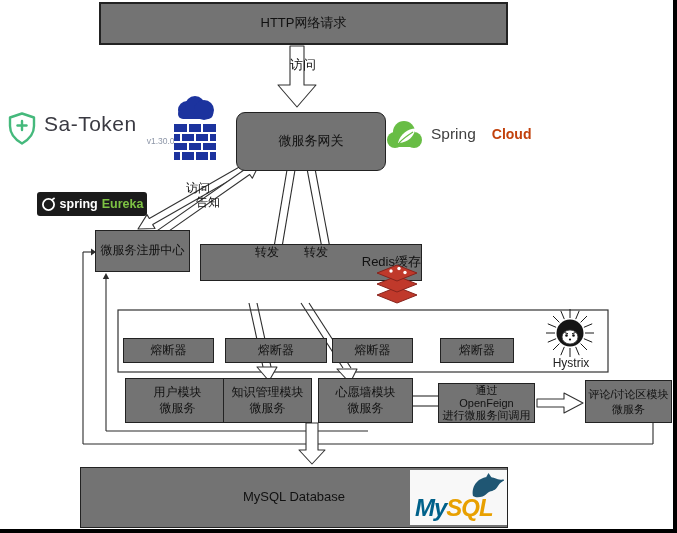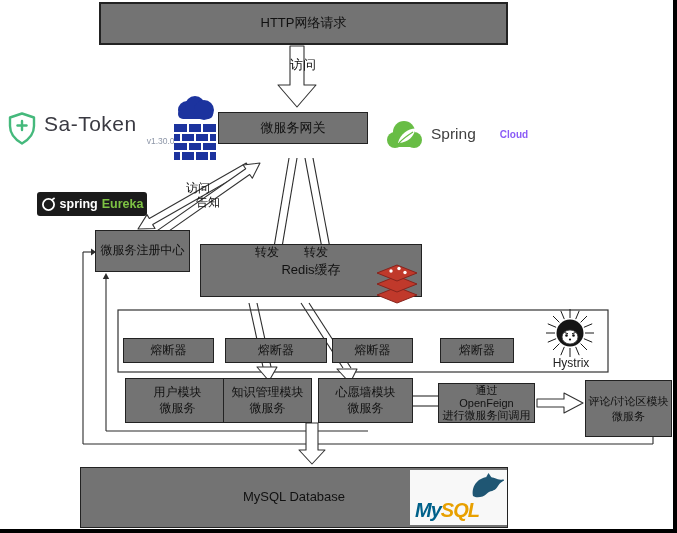--- a/index.html
+++ b/index.html
@@ -11,32 +11,32 @@
        text-align:center;line-height:1.3;}
   .lbl{position:absolute;text-align:left;white-space:nowrap;}
   .f13{font-size:13px;} .f12{font-size:12px;} .f11{font-size:11px;}
   
   .satoken{position:absolute;left:8px;top:112px;display:flex;align-items:flex-start;gap:8px;}
   .satoken .name{font-size:21px;color:#3a3a42;letter-spacing:.5px;}
   .satoken .ver{font-size:8.5px;color:#8d96a8;margin-left:2px;margin-top:24px;}
   
   .springcloud{position:absolute;left:386px;top:117px;display:flex;align-items:center;gap:8px;}
   .springcloud .w1{font-size:15.5px;color:#3f3f3f;}
-  .springcloud .w2{font-size:10px;color:#8b5cf6;font-weight:bold;margin-left:16px;}
+  .springcloud .w2{font-size:14px;color:#c2410c;font-weight:bold;margin-left:8px;}
   
   .eureka{position:absolute;left:37px;top:192px;width:110px;height:24px;background:#1b1b1b;
           border-radius:3px;display:flex;align-items:center;justify-content:center;gap:4px;}
   .eureka .w1{font-size:12.5px;font-weight:600;color:#fff;}
   .eureka .w2{font-size:12.5px;font-weight:700;color:#7dc243;}
   
   .hystrix-lbl{position:absolute;left:544px;top:356px;width:54px;font-size:12px;color:#222;text-align:center;}
   
   .mysql-logo{position:absolute;left:410px;top:470px;width:97px;height:55px;background:#f8f8f8;}
   .mysql-logo .txt{position:absolute;left:5px;bottom:5px;font-style:italic;font-weight:bold;
-                   font-size:20px;line-height:1;letter-spacing:-1px;}
+                   font-size:24px;line-height:1;letter-spacing:-1px;}
   .mysql-logo .my{color:#00618a;} .mysql-logo .sql{color:#e8a000;}
   .mysql-logo svg{position:absolute;right:2px;top:2px;}
   .border-bar{position:absolute;background:#000;}
 </style>
 </head>
 <body>
 
 <div class="canvas">
 
   <svg class="overlay" width="677" height="533" viewBox="0 0 677 533">
@@ -71,29 +71,29 @@
       <polygon points="337,369 357,369 350,383"></polygon>
       <polygon points="537,399 564,399 564,393 583,403 564,413 564,407 537,407"></polygon>
       <polygon points="306,423 318,423 318,450 325,450 312,464 299,450 306,450"></polygon>
     </g>
   </svg>
 
   <div class="box f13" style="left:99px;top:2px;width:409px;height:43px;border-width:2px;">
     <span>HTTP网络请求</span>
   </div>
 
-  <div class="box f13" style="left:218px;top:112px;width:150px;height:32px;">
+  <div class="box f13" style="left:236px;top:112px;width:150px;height:59px;border-radius:9px;">
     <span>微服务网关</span>
   </div>
 
   <div class="box f12" style="left:95px;top:230px;width:95px;height:42px;">
     <span>微服务注册中心</span>
   </div>
 
-  <div class="box f13" style="left:200px;top:244px;width:222px;height:53px;">
+  <div class="box f13" style="left:200px;top:244px;width:222px;height:37px;align-items:flex-end;">
     <span>Redis缓存</span>
   </div>
 
   <div class="box f12" style="left:123px;top:338px;width:91px;height:25px;">
     <span>熔断器</span>
     </div>
   <div class="box f12" style="left:225px;top:338px;width:102px;height:25px;">
     <span>熔断器</span>
     </div>
   <div class="box f12" style="left:332px;top:338px;width:81px;height:25px;">
@@ -113,21 +113,21 @@
   </div>
   <div class="box f12" style="left:318px;top:378px;width:95px;height:45px;">
     <span>心愿墙模块</span>
     <span>微服务</span>
   </div>
   <div class="box f11" style="left:438px;top:383px;width:97px;height:40px;line-height:1.15;">
     <span>通过</span>
     <span>OpenFeign</span>
     <span>进行微服务间调用</span>
   </div>
-  <div class="box f11" style="left:585px;top:380px;width:87px;height:57px;">
+  <div class="box f11" style="left:585px;top:380px;width:87px;height:43px;">
     <span>评论/讨论区模块</span>
     <span>微服务</span>
   </div>
 
   <div class="box f13" style="left:80px;top:467px;width:428px;height:61px;">
     <span>MySQL Database</span>
   </div>
 
   <div class="lbl f13" style="left:290px;top:56px;width:34px;">访问</div>
   <div class="lbl f12" style="left:186px;top:180px;width:34px;">访问</div>

